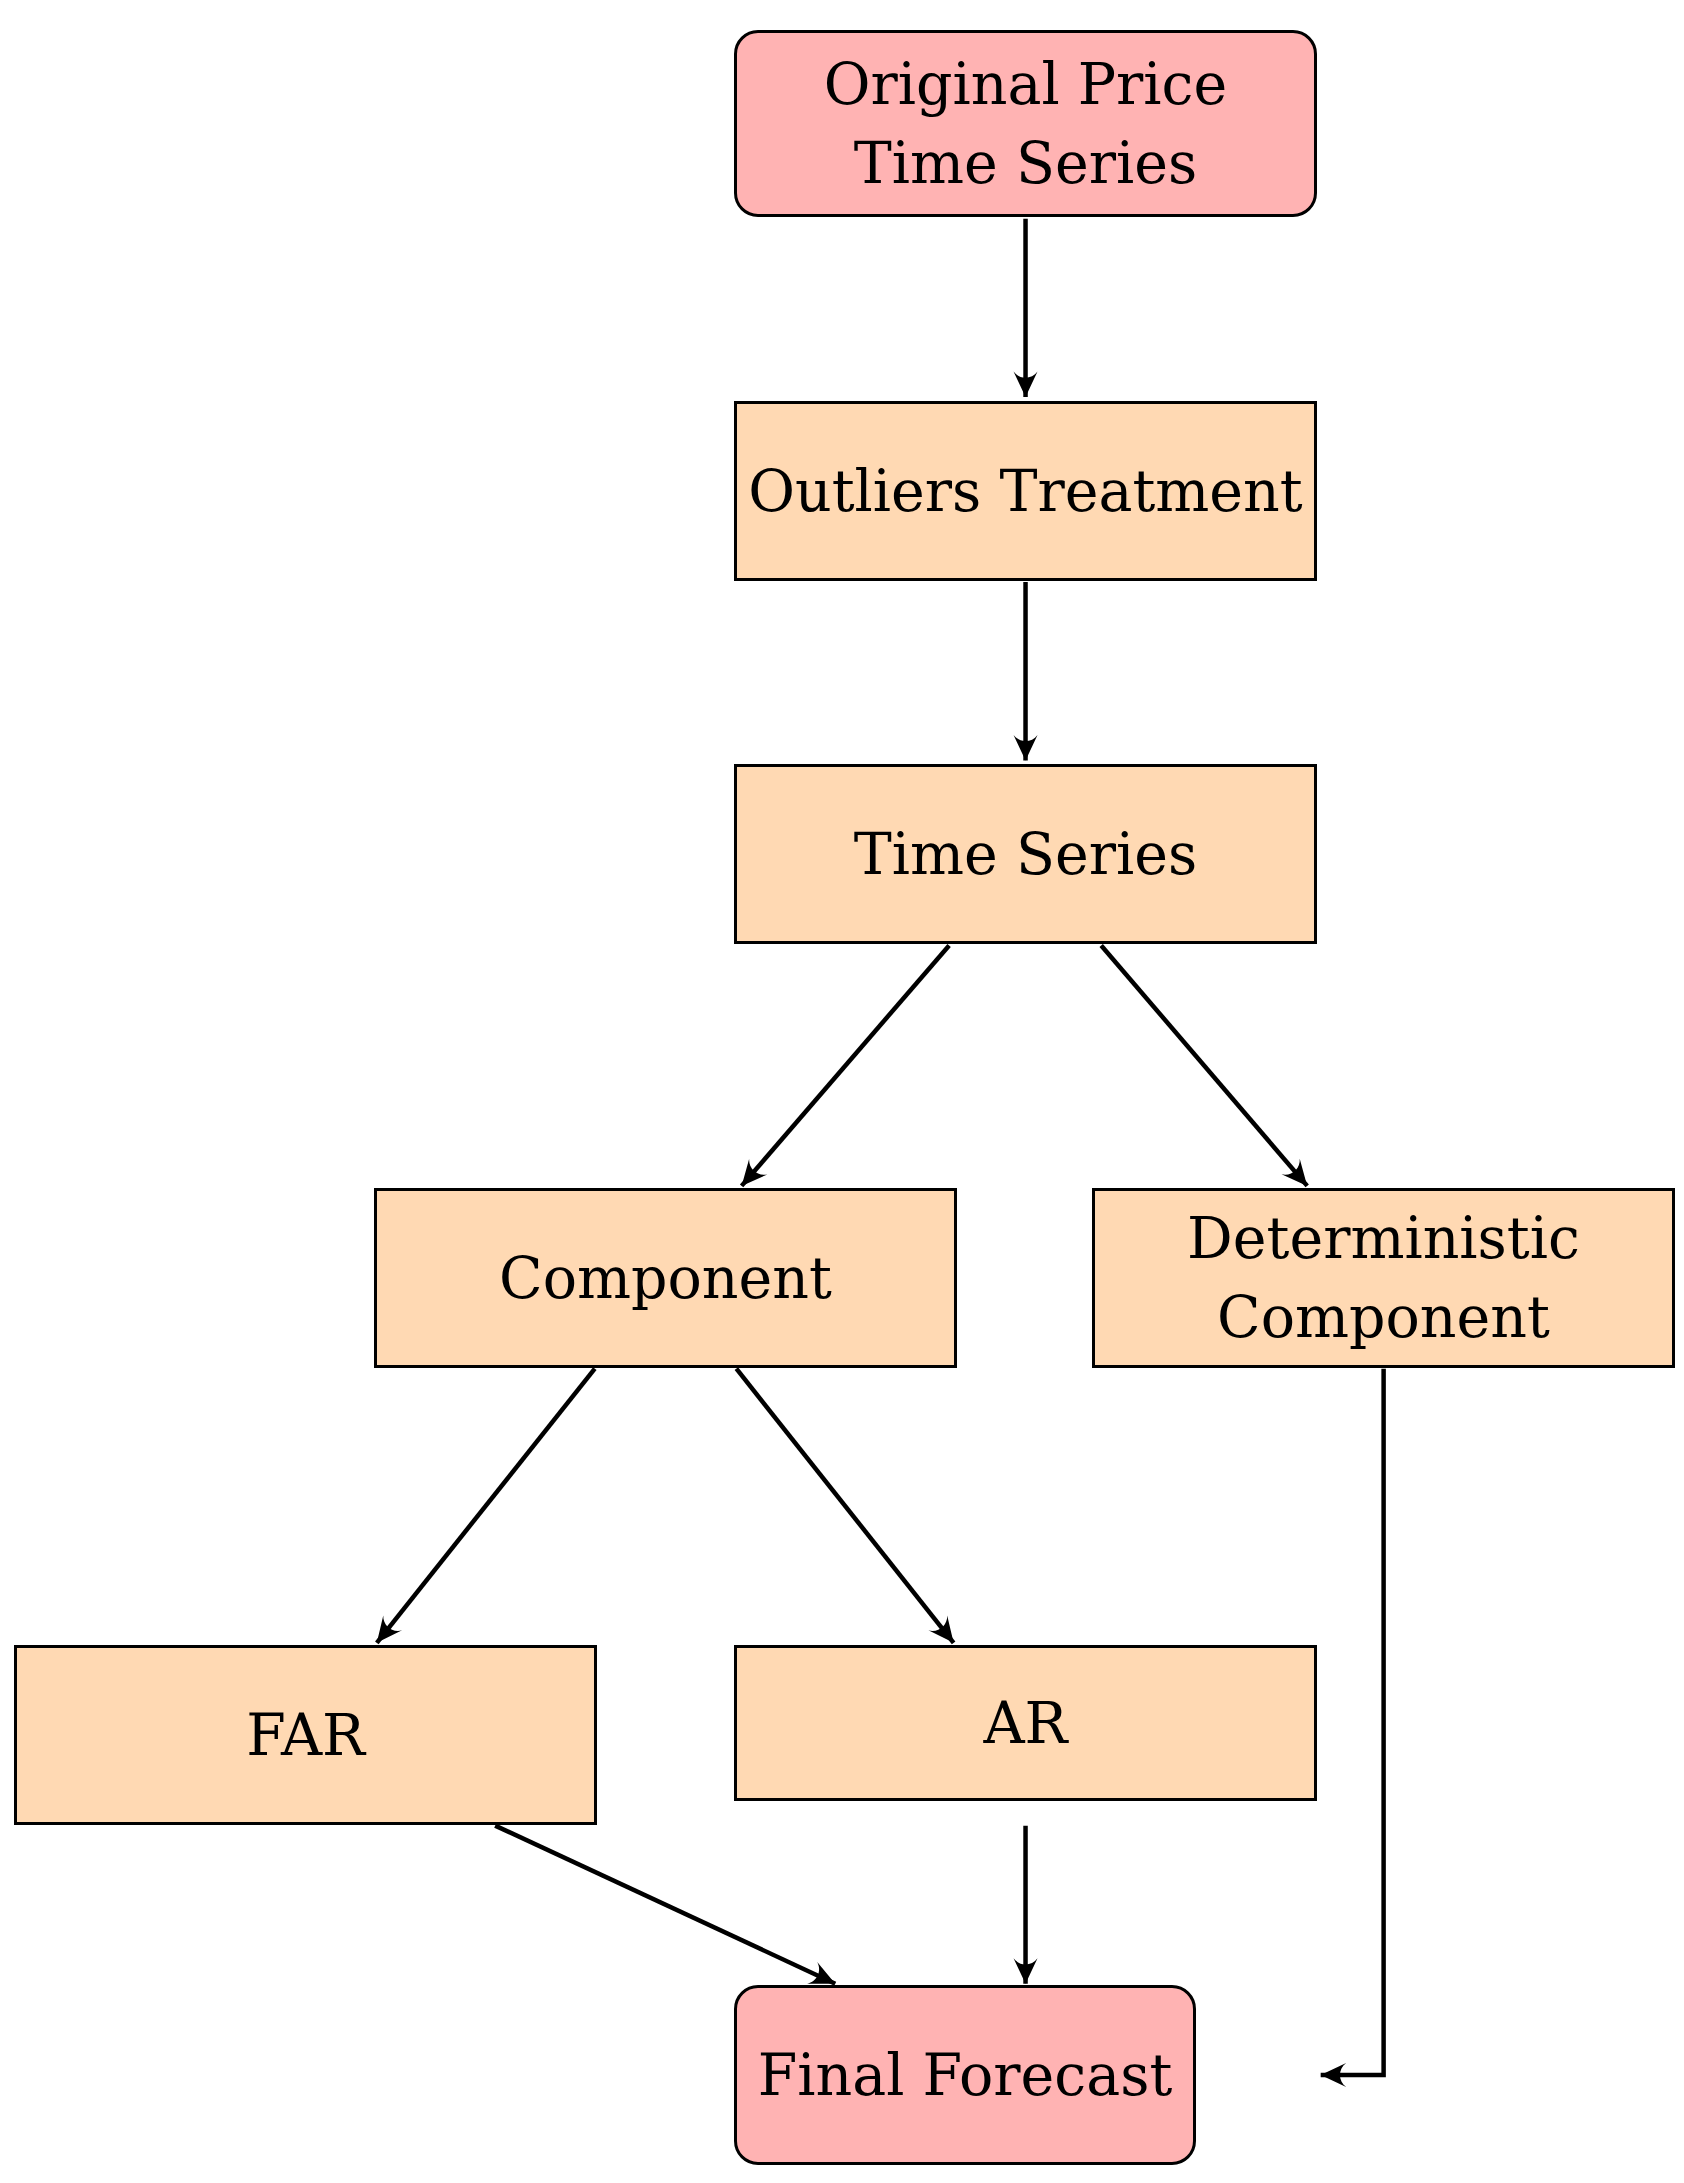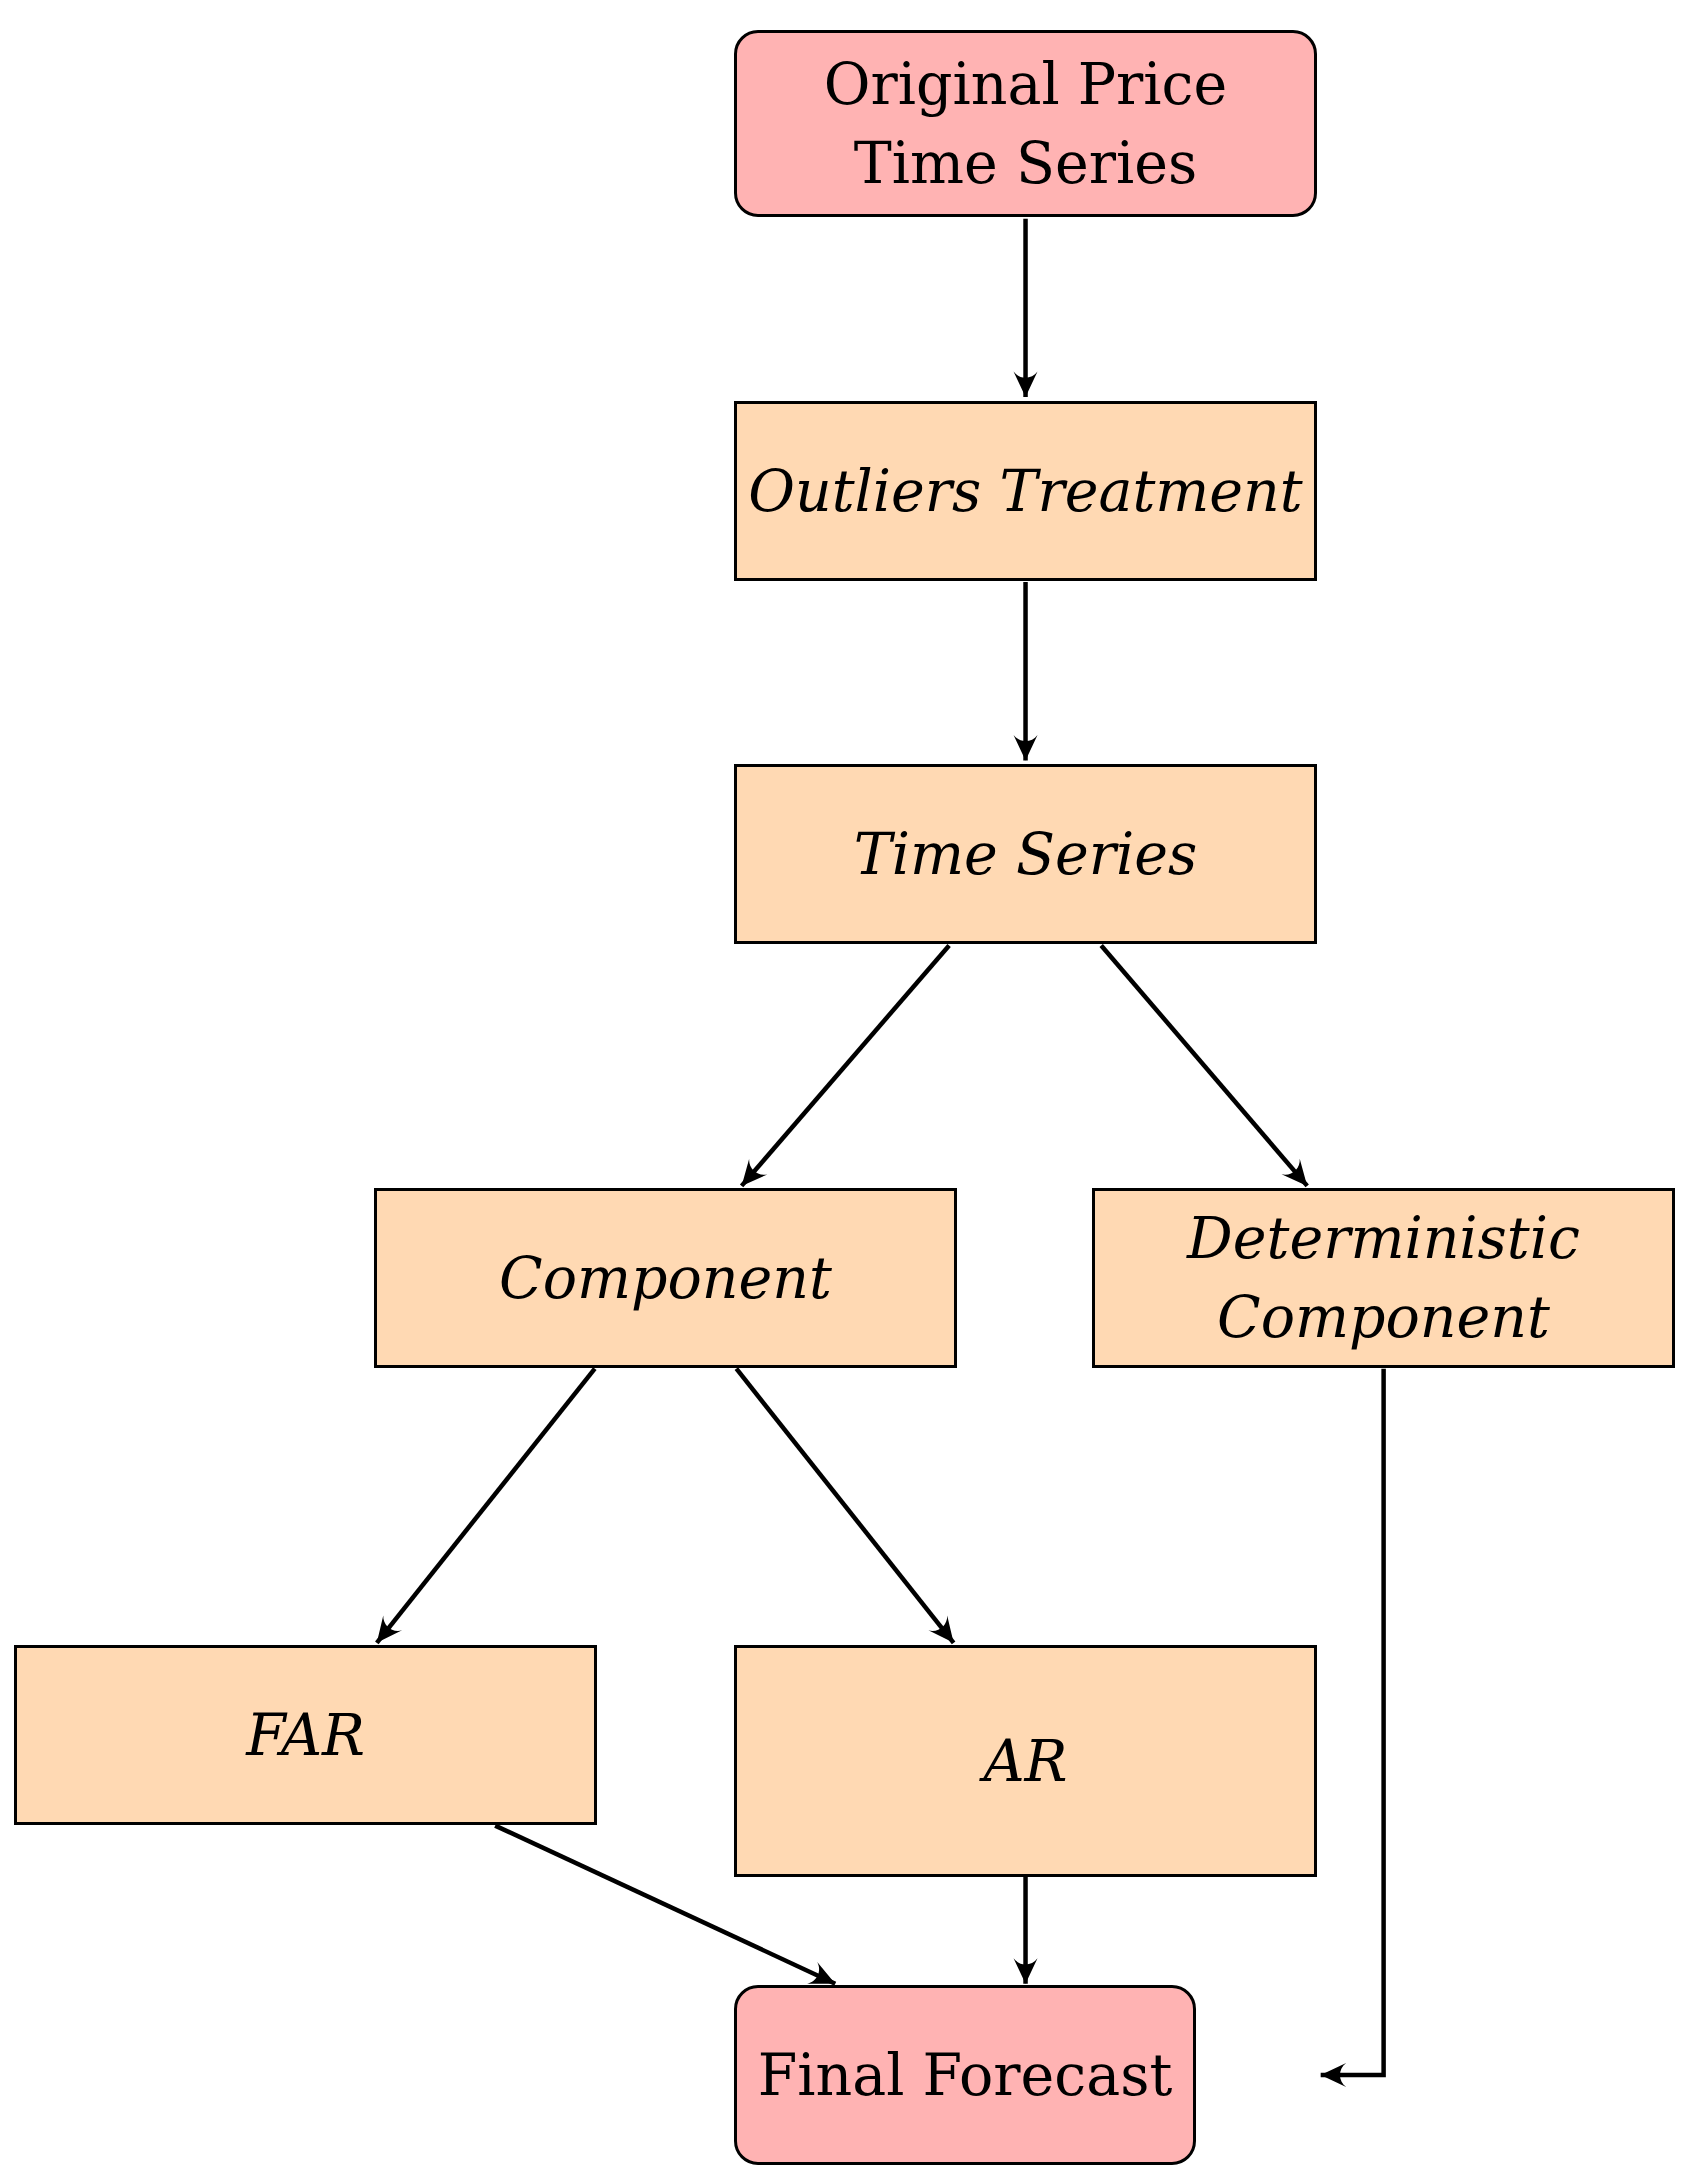--- a/index.html
+++ b/index.html
@@ -32,21 +32,20 @@
     align-items: center;
     justify-content: center;
     text-align: center;
     color: #000000;
     font-size: 57px;
     line-height: 1.38;
     white-space: nowrap;
   }
   .node.process {
     background: #FFD9B3;
-    font-style: italic;
   }
   .node.terminal {
     background: #FFB3B3;
     border-radius: 24px;
   }
   .node span {
     display: block;
   }
 </style>
 </head>
@@ -99,21 +98,21 @@
 
   <div class="node process" style="left:1092px; top:1188px; width:583px; height:180px;">
     <span>Deterministic</span>
     <span>Component</span>
   </div>
 
   <div class="node process" style="left:14.2px; top:1645px; width:583px; height:180px;">
     <span>FAR</span>
   </div>
 
-  <div class="node process" style="left:734px; top:1645px; width:583px; height:232px;text-align:right;">
+  <div class="node process" style="left:734px; top:1645px; width:583px; height:156px;text-align:right;">
     <span>AR</span>
   </div>
 
   <div class="node terminal" style="left:734px; top:1985px; width:462px; height:180px;">
     <span>Final Forecast</span>
   </div>
 
 </div>
 
 

